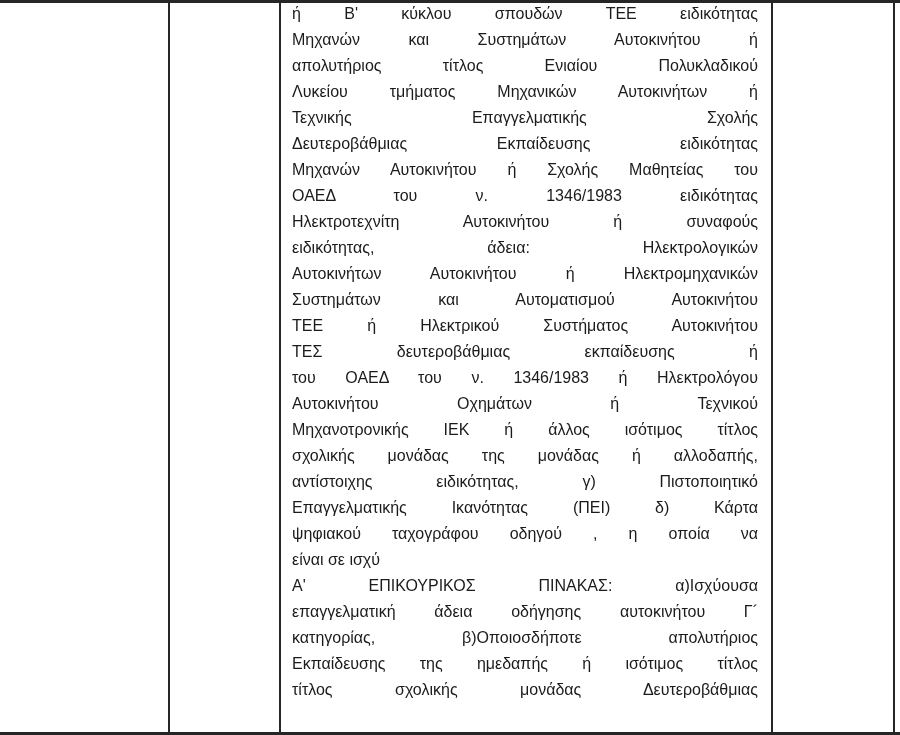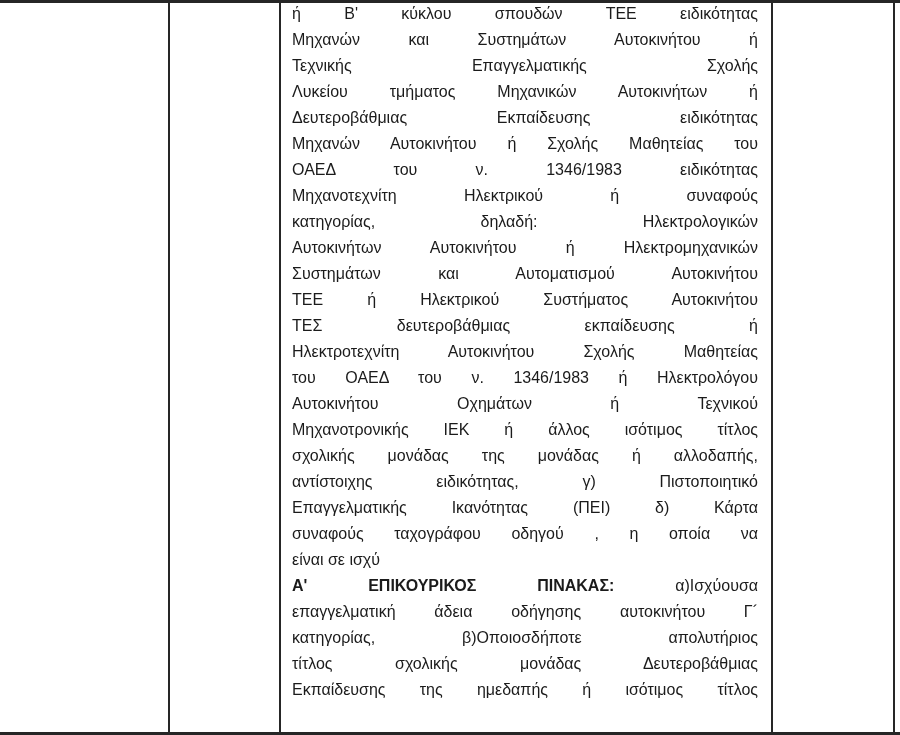--- a/index.html
+++ b/index.html
@@ -56,63 +56,63 @@
   .tline {
     text-align: justify;
     text-align-last: justify;
     height: 26px;
     overflow: hidden;
   }
   .tline.left-align {
     text-align: left;
     text-align-last: left;
   }
-  .tline b { font-weight: bold; }
+  .tline b { font-weight: normal; }
 </style>
 </head>
 <body>
 
 <div id="page">
 
   <div id="top-border" class="h-border"></div>
 
   <div id="cell-left" class="cell-empty"></div>
   <div id="cell-narrow" class="cell-empty"></div>
   <div id="cell-right" class="cell-empty"></div>
 
   <div id="v1" class="v-border"></div>
   <div id="v2" class="v-border"></div>
   <div id="v3" class="v-border"></div>
   <div id="v4" class="v-border"></div>
 
   <div id="text-cell">
       <div class="tline">ή Β' κύκλου σπουδών ΤΕΕ ειδικότητας</div>
       <div class="tline">Μηχανών και Συστημάτων Αυτοκινήτου ή</div>
+      <div class="tline">απολυτήριος τίτλος Ενιαίου Πολυκλαδικού</div>
+      <div class="tline">Λυκείου τμήματος Μηχανικών Αυτοκινήτων ή</div>
       <div class="tline">Τεχνικής Επαγγελματικής Σχολής</div>
-      <div class="tline">Λυκείου τμήματος Μηχανικών Αυτοκινήτων ή</div>
       <div class="tline">Δευτεροβάθμιας Εκπαίδευσης ειδικότητας</div>
       <div class="tline">Μηχανών Αυτοκινήτου ή Σχολής Μαθητείας του</div>
       <div class="tline">ΟΑΕΔ του ν. 1346/1983 ειδικότητας</div>
-      <div class="tline">Μηχανοτεχνίτη Ηλεκτρικού ή συναφούς</div>
-      <div class="tline">κατηγορίας, δηλαδή: Ηλεκτρολογικών</div>
+      <div class="tline">Ηλεκτροτεχνίτη Αυτοκινήτου ή συναφούς</div>
+      <div class="tline">ειδικότητας, άδεια: Ηλεκτρολογικών</div>
       <div class="tline">Αυτοκινήτων Αυτοκινήτου ή Ηλεκτρομηχανικών</div>
       <div class="tline">Συστημάτων και Αυτοματισμού Αυτοκινήτου</div>
       <div class="tline">ΤΕΕ ή Ηλεκτρικού Συστήματος Αυτοκινήτου</div>
       <div class="tline">ΤΕΣ δευτεροβάθμιας εκπαίδευσης ή</div>
-      <div class="tline">Ηλεκτροτεχνίτη Αυτοκινήτου Σχολής Μαθητείας</div>
       <div class="tline">του ΟΑΕΔ του ν. 1346/1983 ή Ηλεκτρολόγου</div>
       <div class="tline">Αυτοκινήτου Οχημάτων ή Τεχνικού</div>
       <div class="tline">Μηχανοτρονικής ΙΕΚ ή άλλος ισότιμος τίτλος</div>
       <div class="tline">σχολικής μονάδας της μονάδας ή αλλοδαπής,</div>
       <div class="tline">αντίστοιχης ειδικότητας, γ) Πιστοποιητικό</div>
       <div class="tline">Επαγγελματικής Ικανότητας (ΠΕΙ) δ) Κάρτα</div>
-      <div class="tline">συναφούς ταχογράφου οδηγού , η οποία να</div>
+      <div class="tline">ψηφιακού ταχογράφου οδηγού , η οποία να</div>
       <div class="tline left-align">είναι σε ισχύ</div>
       <div class="tline"><b>Α' ΕΠΙΚΟΥΡΙΚΟΣ ΠΙΝΑΚΑΣ:</b> α)Ισχύουσα</div>
       <div class="tline">επαγγελματική άδεια οδήγησης αυτοκινήτου Γ´</div>
       <div class="tline">κατηγορίας, β)Οποιοσδήποτε απολυτήριος</div>
+      <div class="tline">Εκπαίδευσης της ημεδαπής ή ισότιμος τίτλος</div>
       <div class="tline">τίτλος σχολικής μονάδας Δευτεροβάθμιας</div>
-      <div class="tline">Εκπαίδευσης της ημεδαπής ή ισότιμος τίτλος</div>
     </div>
 
   <div id="bottom-border" class="h-border"></div>
 
 </div>
 
 </body></html>

